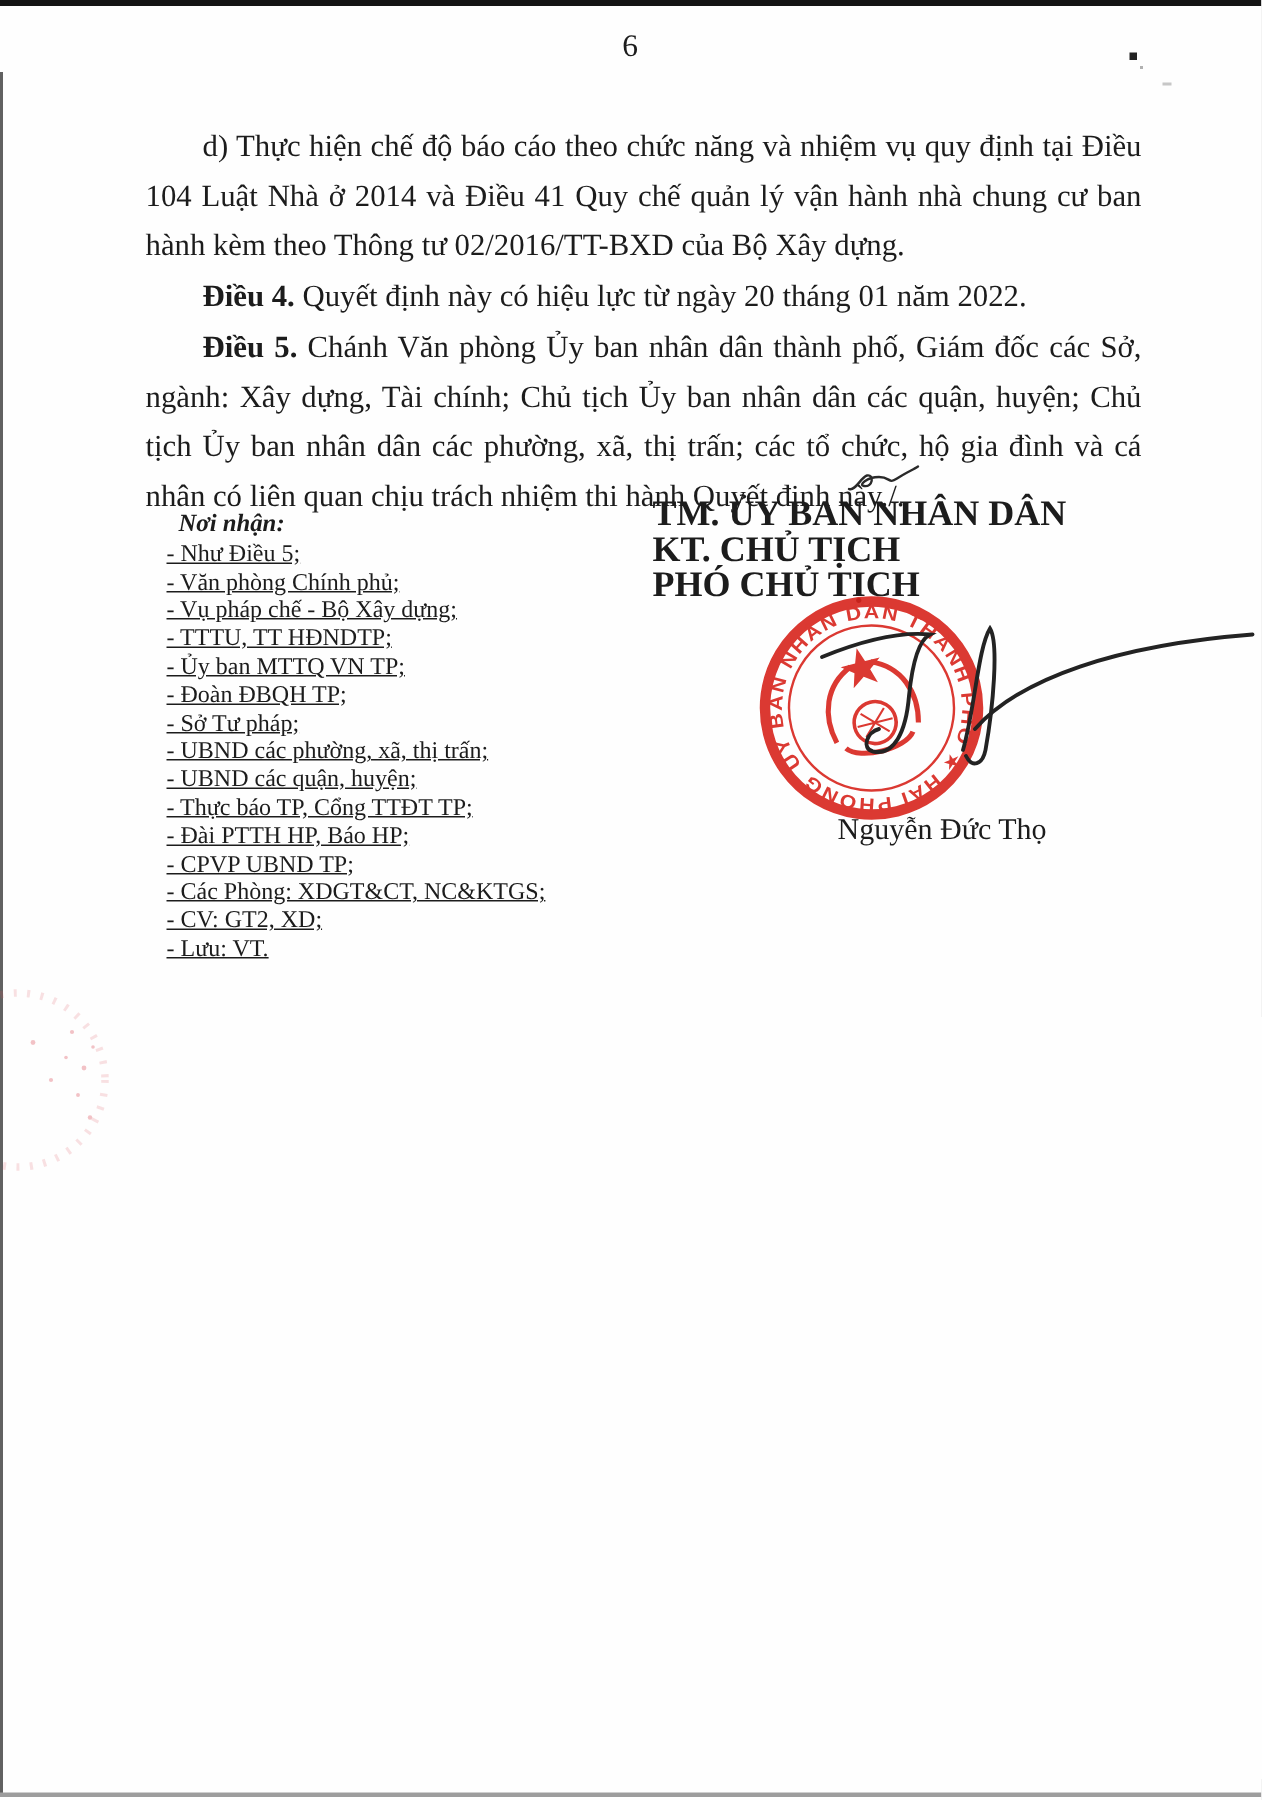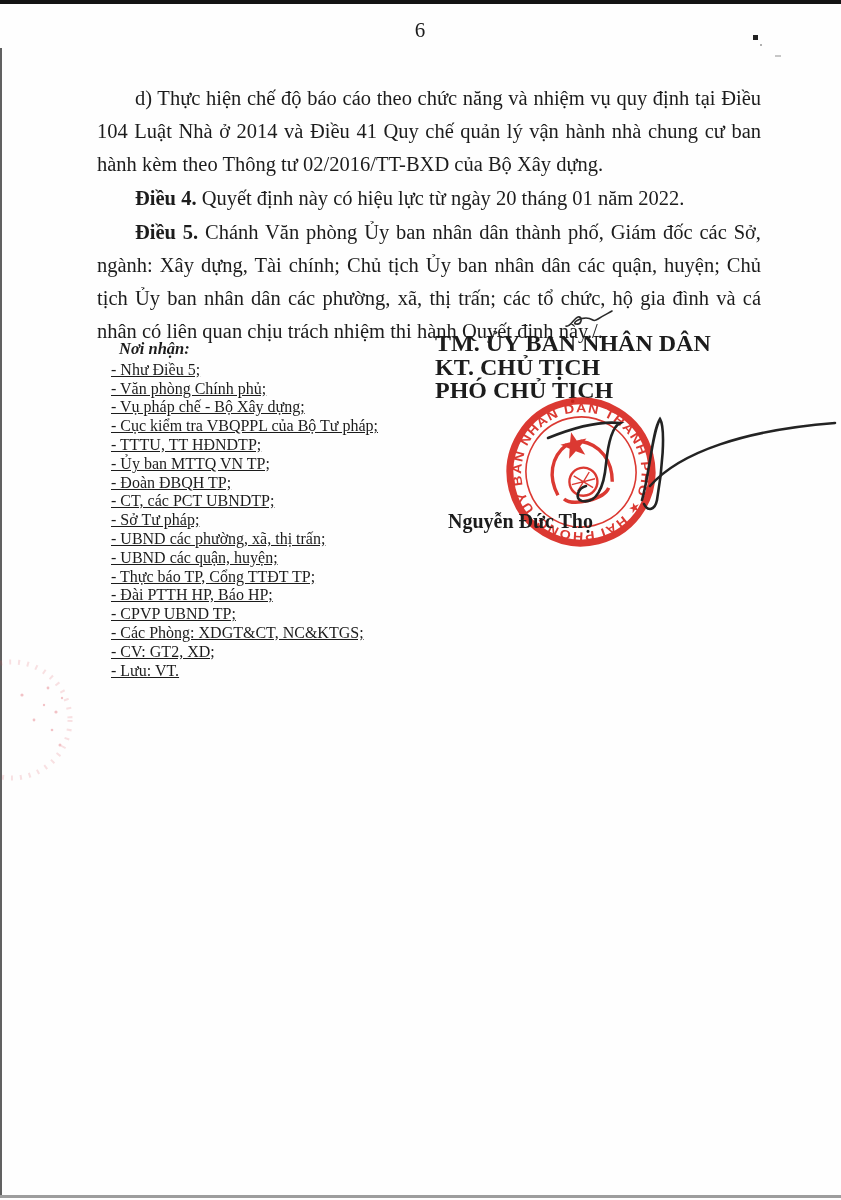--- a/index.html
+++ b/index.html
@@ -38,22 +38,22 @@
     font-size:16px;line-height:18.8px;
   }
   .recipients .hdr{font-weight:bold;font-style:italic;font-size:16.5px;margin-left:8px;margin-bottom:2px;}
   .recipients .item{white-space:nowrap;text-decoration:underline;}
 
   .sign-block{
     position:absolute;left:435px;top:332px;width:360px;
     text-align:left;font-weight:bold;font-size:24px;line-height:23.5px;
   }
   .signer-name{
-    position:absolute;left:448px;top:510px;width:360px;
-    text-align:left;font-weight:bold;font-size:20px;
+    position:absolute;left:448px;top:542px;width:360px;
+    text-align:center;font-weight:normal;font-size:20px;
   }
   .seal{position:absolute;left:503px;top:394px;width:156px;height:156px;opacity:.9;}
   .signature{position:absolute;left:520px;top:400px;width:330px;height:130px;}
   .ghost-stamp{position:absolute;left:-48px;top:650px;width:130px;height:140px;opacity:.35;}
 </style>
 </head>
 <body>
 
 <div class="page">
 
@@ -74,25 +74,23 @@
 
   <svg class="initial-mark" viewBox="0 0 52 28">
     <path d="M4,20 C8,22 12,12 16,11 C21,10 20,19 14,18 C10,17.5 16,12 24,12 C32,12 30,17 36,13 C42,9 47,7 50,5" fill="none" stroke="#2a2a2a" stroke-width="1.6" stroke-linecap="round"></path>
   </svg>
 
   <div class="recipients">
     <div class="hdr">Nơi nhận:</div>
     <div class="item">- Như Điều 5;</div>
     <div class="item">- Văn phòng Chính phủ;</div>
     <div class="item">- Vụ pháp chế - Bộ Xây dựng;</div>
-    <div class="item">- Cục kiểm tra VBQPPL của Bộ Tư pháp;</div>
     <div class="item">- TTTU, TT HĐNDTP;</div>
     <div class="item">- Ủy ban MTTQ VN TP;</div>
     <div class="item">- Đoàn ĐBQH TP;</div>
-    <div class="item">- CT, các PCT UBNDTP;</div>
     <div class="item">- Sở Tư pháp;</div>
     <div class="item">- UBND các phường, xã, thị trấn;</div>
     <div class="item">- UBND các quận, huyện;</div>
     <div class="item">- Thực báo TP, Cổng TTĐT TP;</div>
     <div class="item">- Đài PTTH HP,  Báo HP;</div>
     <div class="item">- CPVP UBND TP;</div>
     <div class="item">- Các Phòng: XDGT&amp;CT, NC&amp;KTGS;</div>
     <div class="item">- CV: GT2, XD;</div>
     <div class="item">- Lưu: VT.</div>
   </div>

